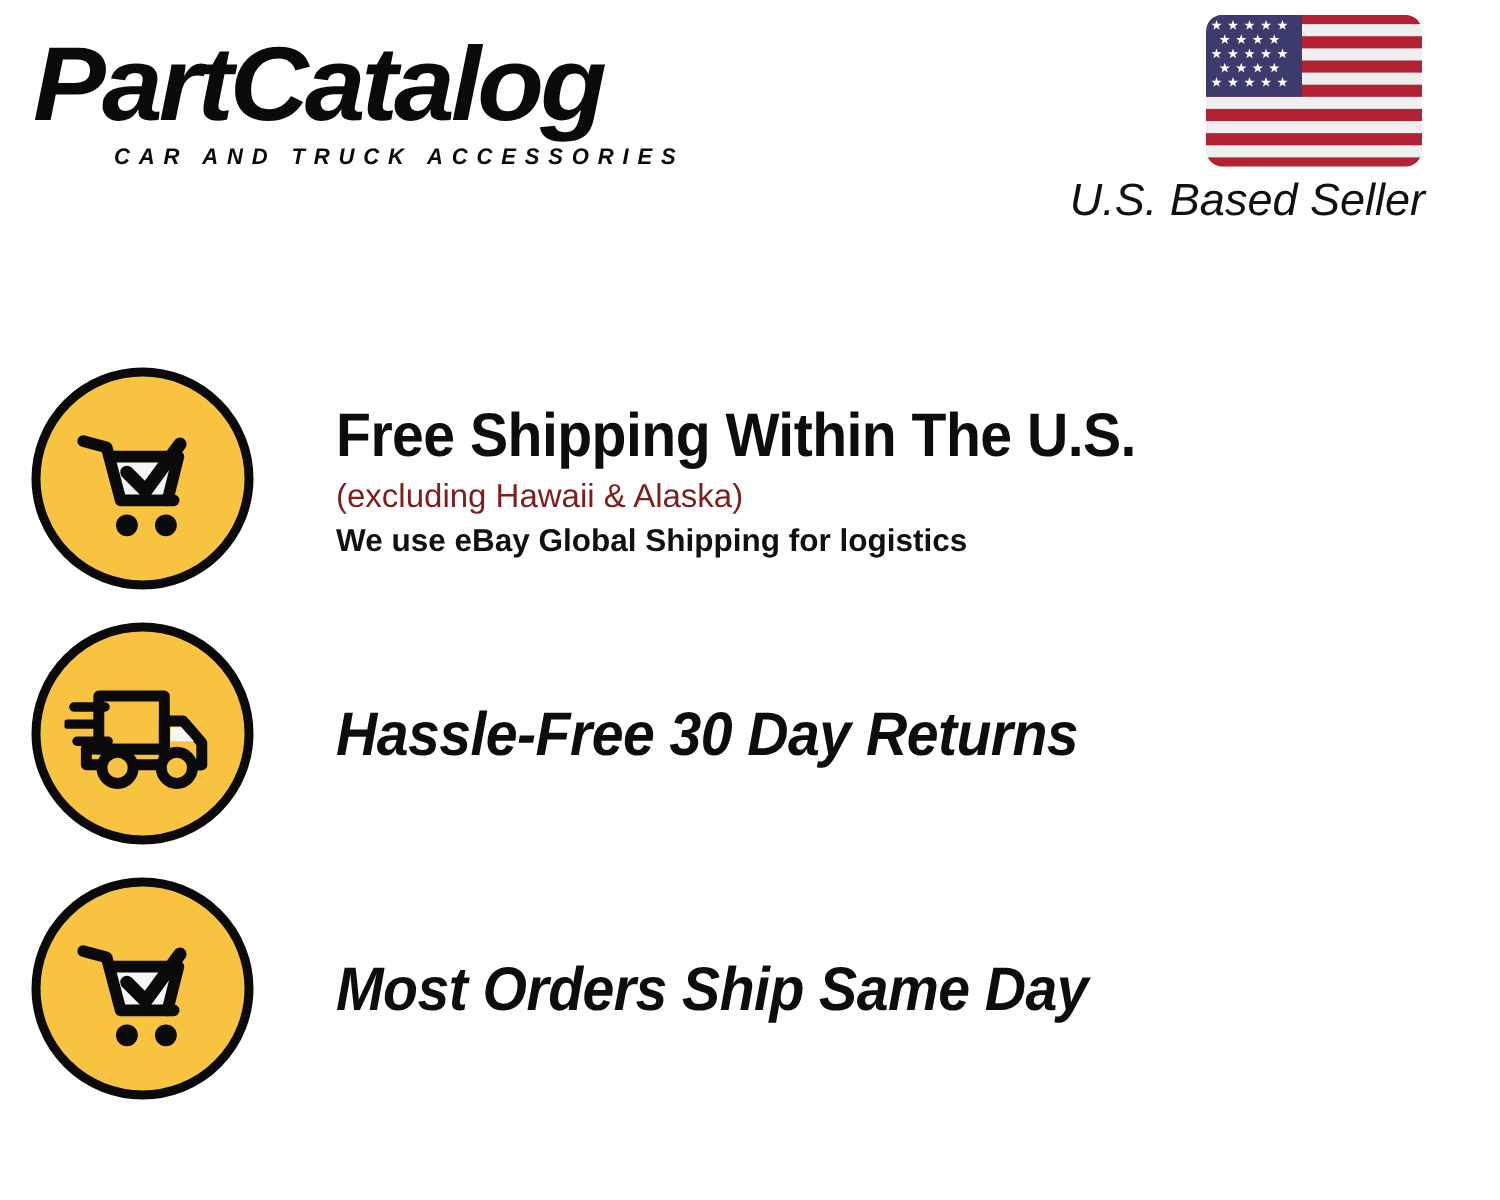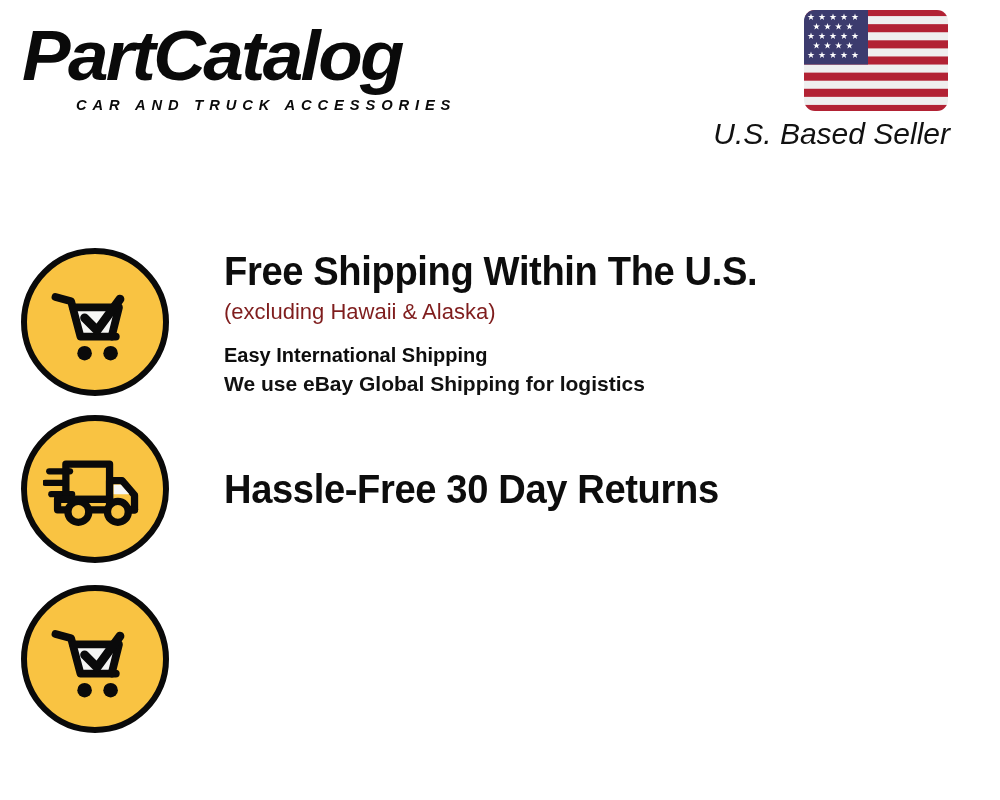--- a/index.html
+++ b/index.html
@@ -171,21 +171,21 @@
     font-weight: bold;
     line-height: 29px;
     color: #111111;
     white-space: nowrap;
   }
   
   .feature-row.centered .feature-text {
     align-self: center;
     padding-top: 0;
   }
-  .feature-row.centered { align-items: flex-end; }
+  .feature-row.centered { align-items: flex-end; font-style: italic; }
 </style>
 </head>
 <body>
 
 <div id="header">
 
   <div id="brand-logo">
     <div id="brand-wordmark">PartCatalog</div>
     <div id="brand-tagline">CAR AND TRUCK ACCESSORIES</div>
   </div>
@@ -259,21 +259,20 @@
           <path d="M29,36 L73,36 L66,64" fill="none" stroke="#0a0a0a" stroke-width="7.5" stroke-linecap="round" stroke-linejoin="round"></path>
           <path d="M40,46 L52,58 L74,28" fill="none" stroke="#0a0a0a" stroke-width="8.5" stroke-linecap="round" stroke-linejoin="round"></path>
           <circle cx="40" cy="80" r="7" fill="#0a0a0a"></circle>
           <circle cx="65" cy="80" r="7" fill="#0a0a0a"></circle>
         </svg>
       </div>
     </div>
     <div class="feature-text">
       <div class="feature-heading">Free Shipping Within The U.S.</div>
       <div class="feature-subnote">(excluding Hawaii &amp; Alaska)</div>
-      <div class="feature-subheading">Easy International Shipping</div>
       <div class="feature-subtext">We use eBay Global Shipping for logistics</div>
     </div>
   </div>
 
   <div class="feature-row centered" id="feature-row-1">
     <div class="feature-icon-wrap">
       <div class="icon-circle">
         <svg viewBox="0 0 100 100">
 
           <path d="M6,33 H26" stroke="#0a0a0a" stroke-width="6" stroke-linecap="round"></path>
@@ -305,15 +304,18 @@
         <svg viewBox="0 0 100 100">
           <polygon points="30,34 72,34 65,62 37,62" fill="#F6F6F4"></polygon>
           <path d="M12,26 L27,30 L36,64 L70,64" fill="none" stroke="#0a0a0a" stroke-width="7.5" stroke-linecap="round" stroke-linejoin="round"></path>
           <path d="M29,36 L73,36 L66,64" fill="none" stroke="#0a0a0a" stroke-width="7.5" stroke-linecap="round" stroke-linejoin="round"></path>
           <path d="M40,46 L52,58 L74,28" fill="none" stroke="#0a0a0a" stroke-width="8.5" stroke-linecap="round" stroke-linejoin="round"></path>
           <circle cx="40" cy="80" r="7" fill="#0a0a0a"></circle>
           <circle cx="65" cy="80" r="7" fill="#0a0a0a"></circle>
         </svg>
       </div>
     </div>
+    <div class="feature-text">
+      <div class="feature-heading">Most Orders Ship Same Day</div>
+    </div>
   </div>
 
 </div>
 
 </body></html>

